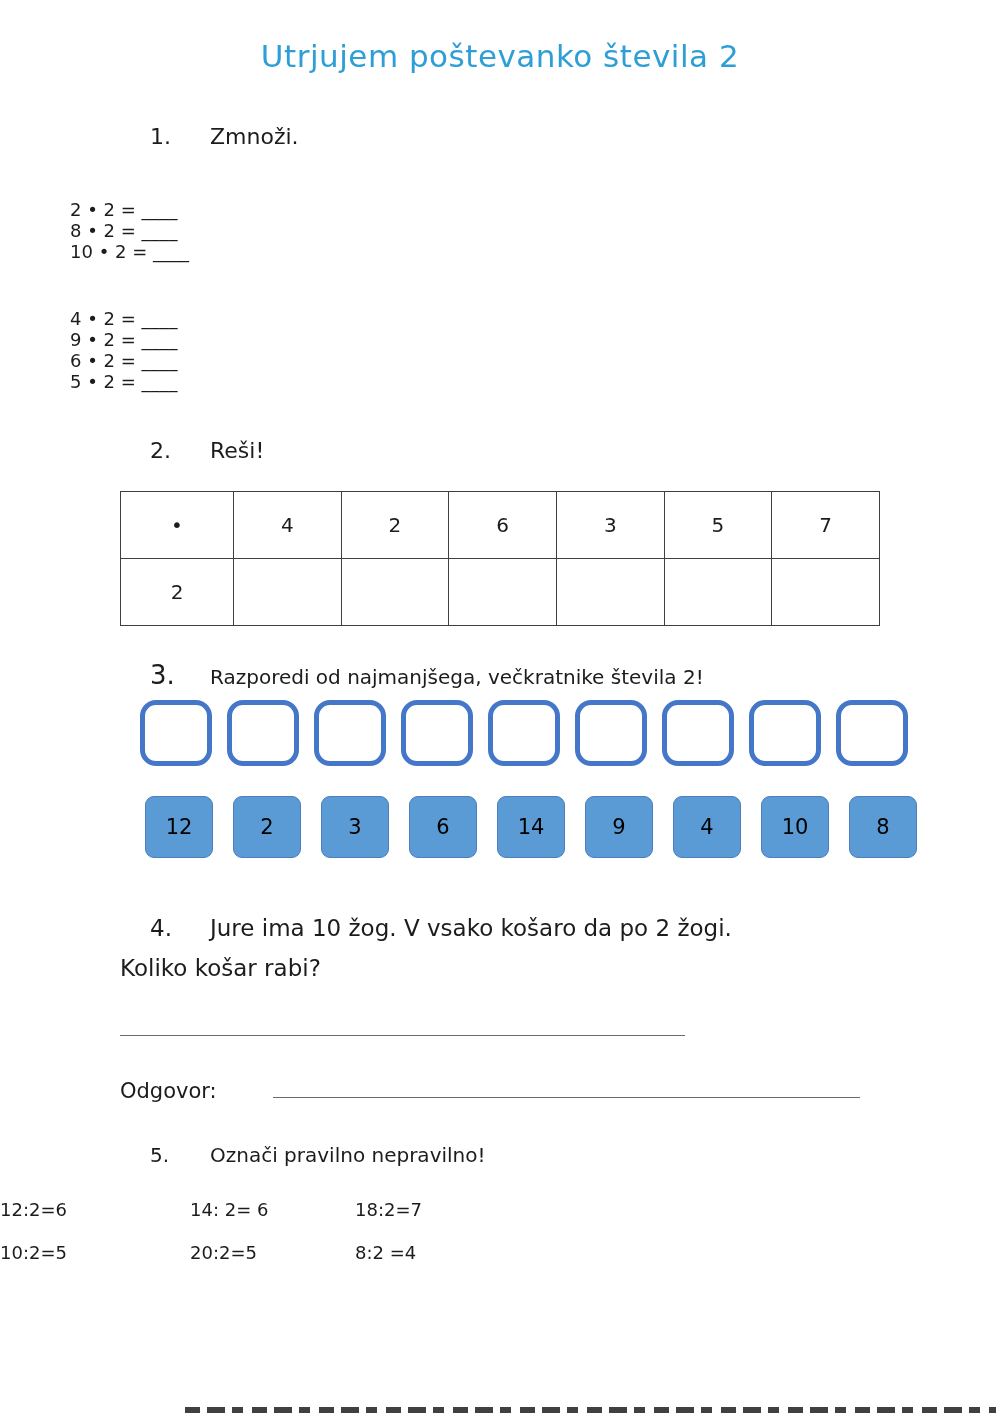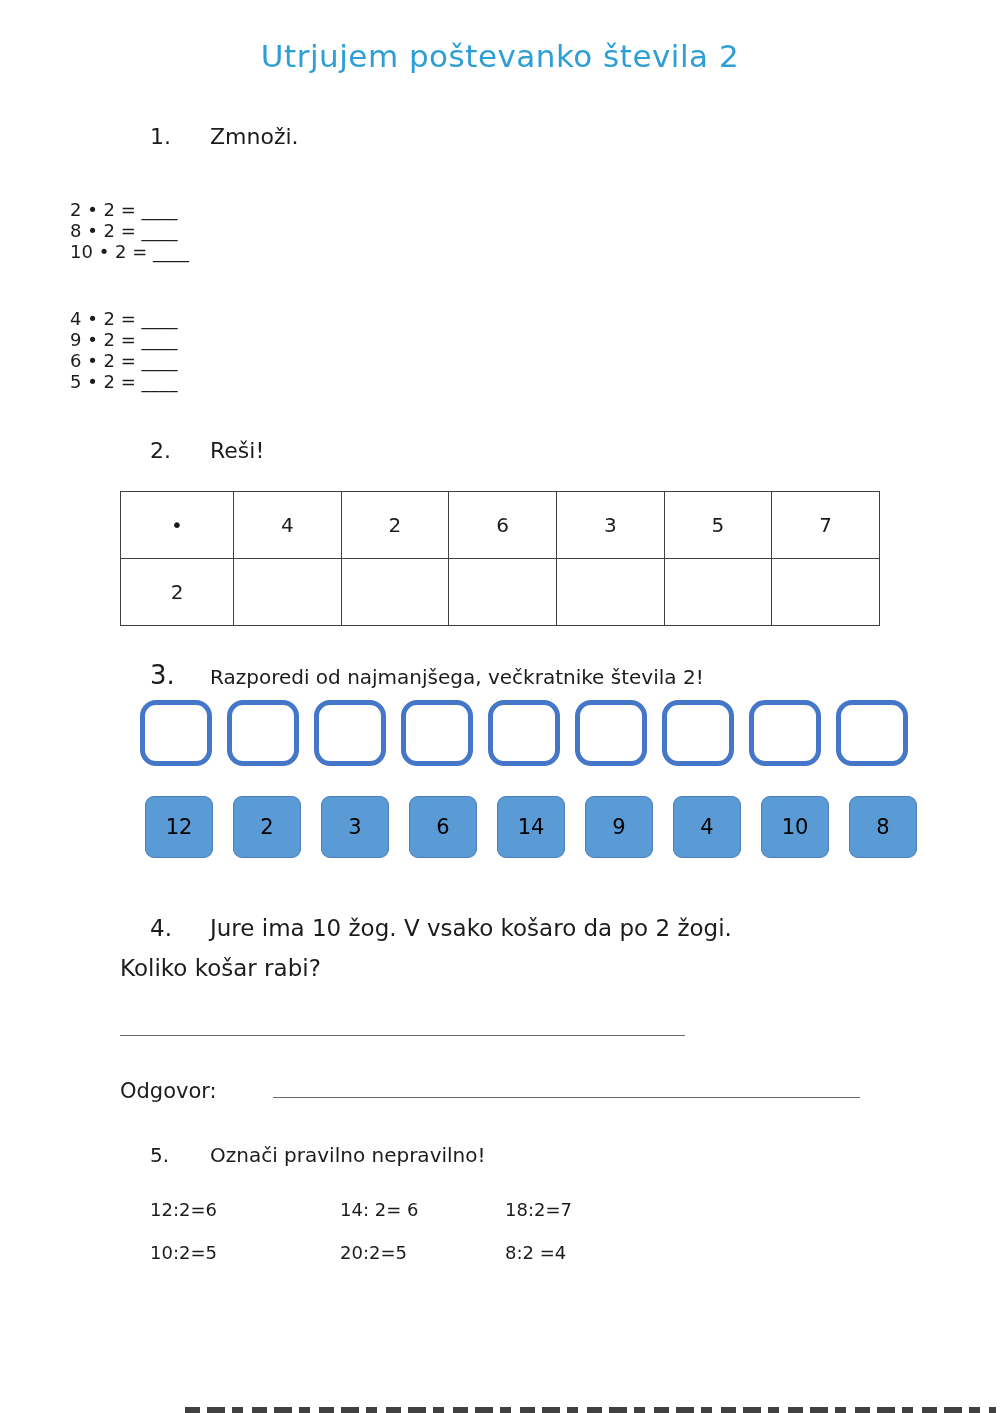--- a/index.html
+++ b/index.html
@@ -86,21 +86,21 @@
   }
   .odgovor-row{
     display:flex;align-items:baseline;
     margin-left:120px;margin-right:140px;margin-top:40px;
     font-size:21px;
     gap:48px;
   }
   .odgovor-line{flex:1;border-bottom:1px solid #6a6a6a;height:1em;margin-left:8px;}
   
   .sec5-head{display:flex;padding-left:150px;align-items:baseline;margin-top:40px;font-size:20px;}
-  .div-row{display:flex;padding-left:150px;font-size:18px;}
+  .div-row{display:flex;font-size:18px;}
   .dr1{margin-top:32px;}
   .dr2{margin-top:22px;}
   .div-row .eq:nth-child(1){width:190px;}
   .div-row .eq:nth-child(2){width:165px;}
   
   .cutoff{
     position:absolute;left:185px;right:4px;bottom:0;height:6px;
     background:repeating-linear-gradient(90deg,
       #2b2b2b 0 15px, transparent 15px 22px,
       #2b2b2b 22px 40px, transparent 40px 47px,

